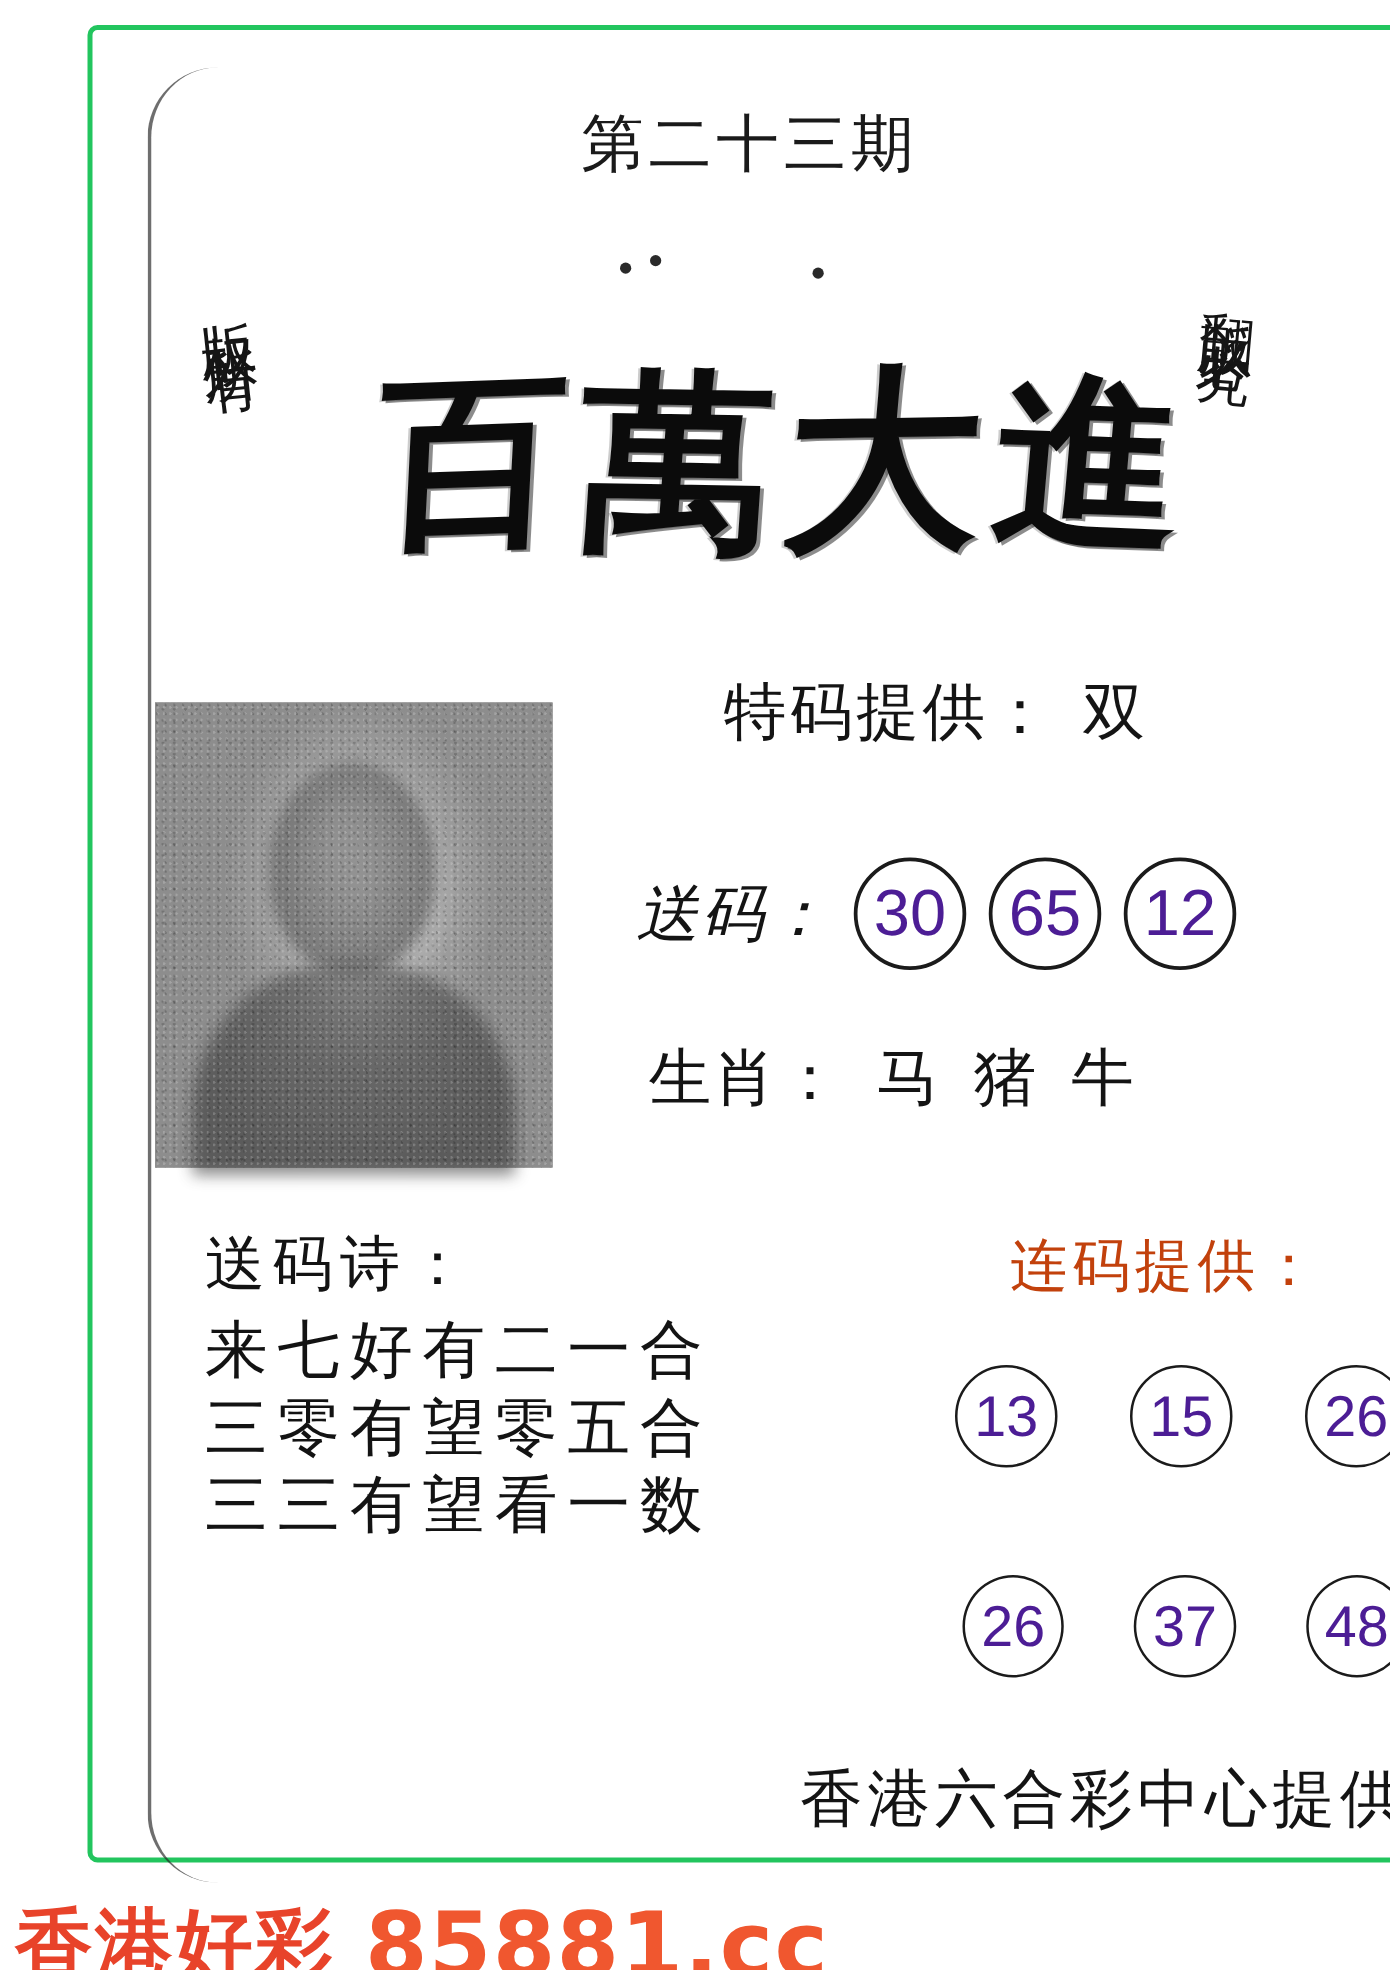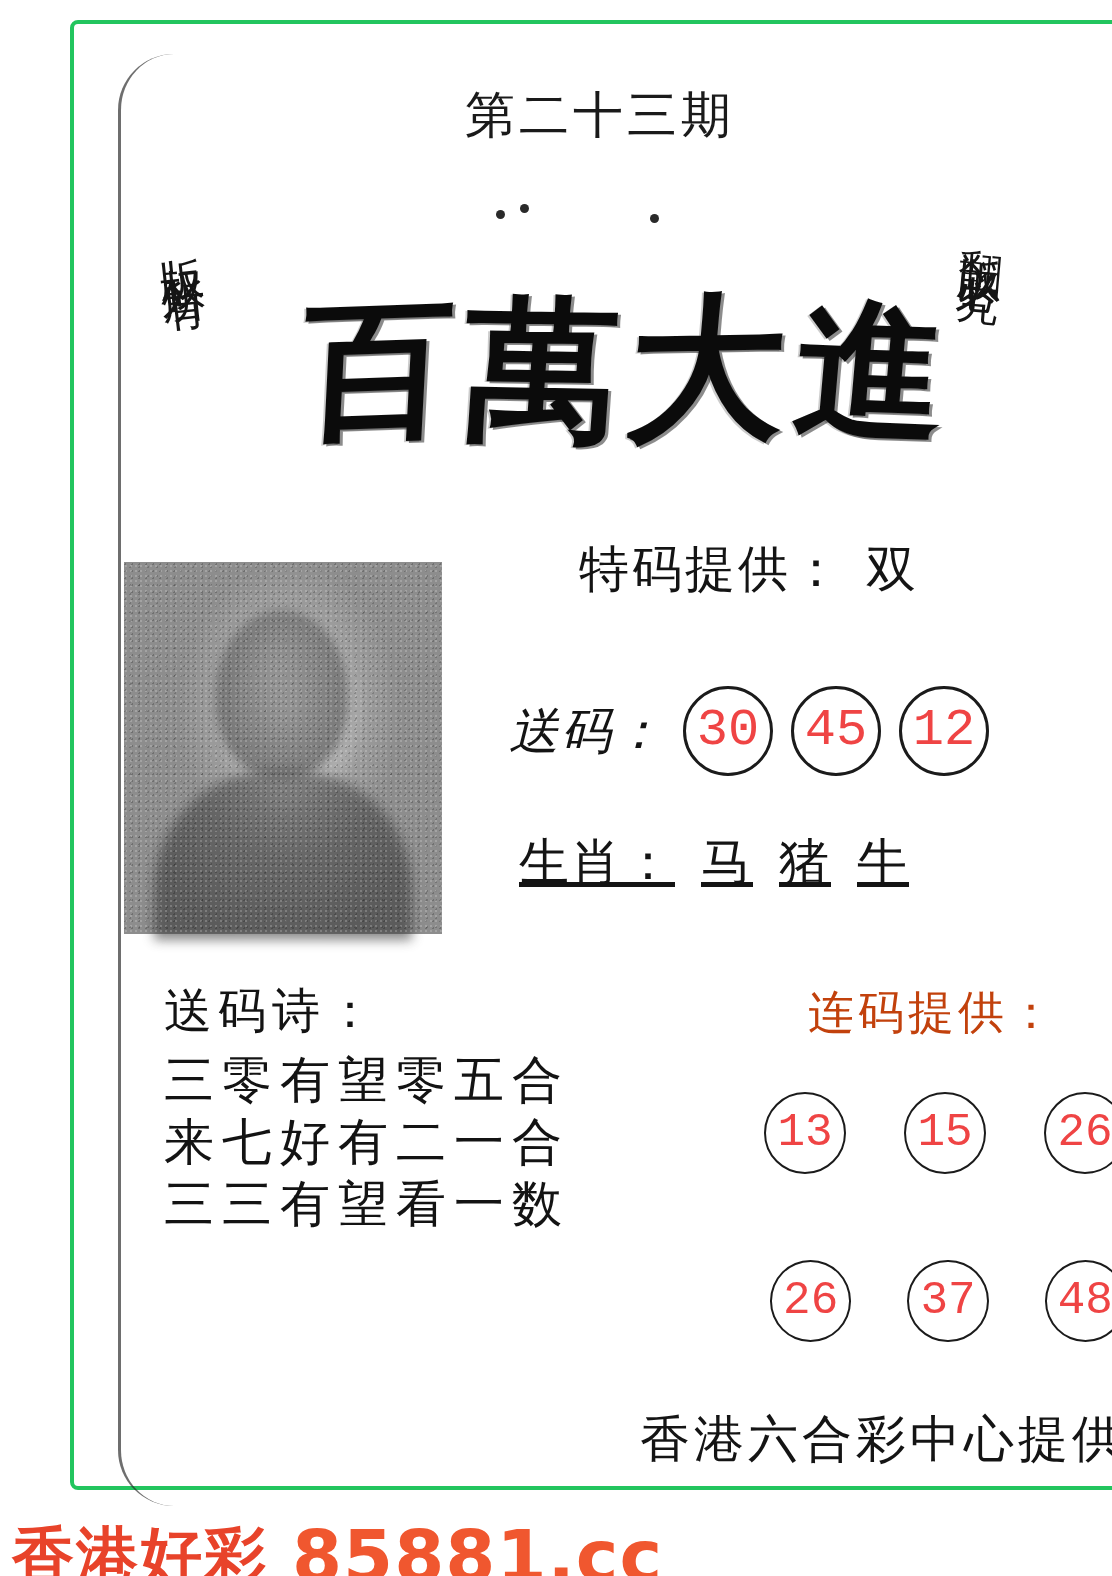--- a/index.html
+++ b/index.html
@@ -194,40 +194,39 @@
   .ball {
     display: inline-flex;
     align-items: center;
     justify-content: center;
     width: 84px;
     height: 84px;
     border: 3px solid #1b1b1b;
     border-radius: 50%;
     margin-left: 18px;
     font-size: 52px;
-    font-family: Liberation Mono, monospace;
-    color: #ef4444;
+    font-family: Liberation Sans, sans-serif;
+    color: #4c1d95;
     line-height: 1;
   }
   .ball.small {
     width: 78px;
     height: 78px;
     font-size: 46px;
     border-width: 2px;
   }
 
   .row-zodiac {
     position: absolute;
     left: 445px;
     top: 805px;
     font-size: 50px;
     letter-spacing: 2px;
     color: #141414;
     white-space: nowrap;
-    text-decoration: underline;
   }
   .row-zodiac .z { margin-left: 26px; }
 
   
   .poem {
     position: absolute;
     left: 90px;
     top: 955px;
     color: #131313;
   }
@@ -334,32 +333,32 @@
     <div class="body"></div>
   </div>
 
   <div class="info-te">
     <span>特码提供：</span><span class="val">双</span>
   </div>
 
   <div class="row-send">
     <span class="lbl">送码：</span>
     <span class="ball">30</span>
-    <span class="ball">45</span>
+    <span class="ball">65</span>
     <span class="ball">12</span>
   </div>
 
   <div class="row-zodiac">
     <span>生肖：</span><span class="z">马</span><span class="z">猪</span><span class="z">牛</span>
   </div>
 
   <div class="poem">
     <div class="title">送码诗：</div>
+    <div class="line">来七好有二一合</div>
     <div class="line">三零有望零五合</div>
-    <div class="line">来七好有二一合</div>
     <div class="line">三三有望看一数</div>
   </div>
 
   <div class="lian">
     <div class="title">连码提供：</div>
     <div class="grp">
       <span class="ball small">13</span>
       <span class="ball small">15</span>
       <span class="ball small">26</span>
     </div>

